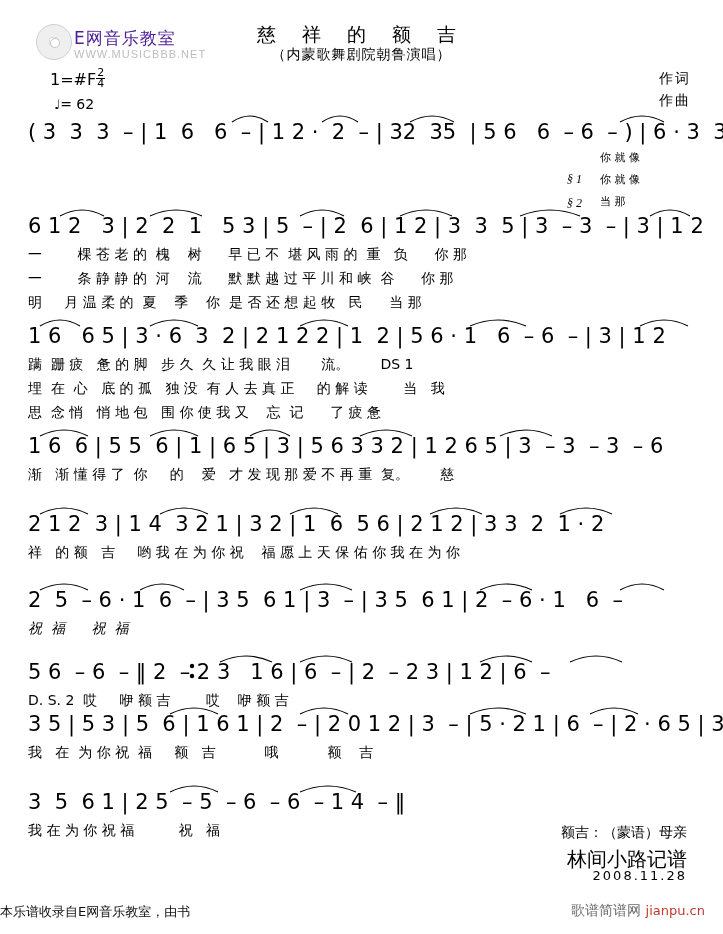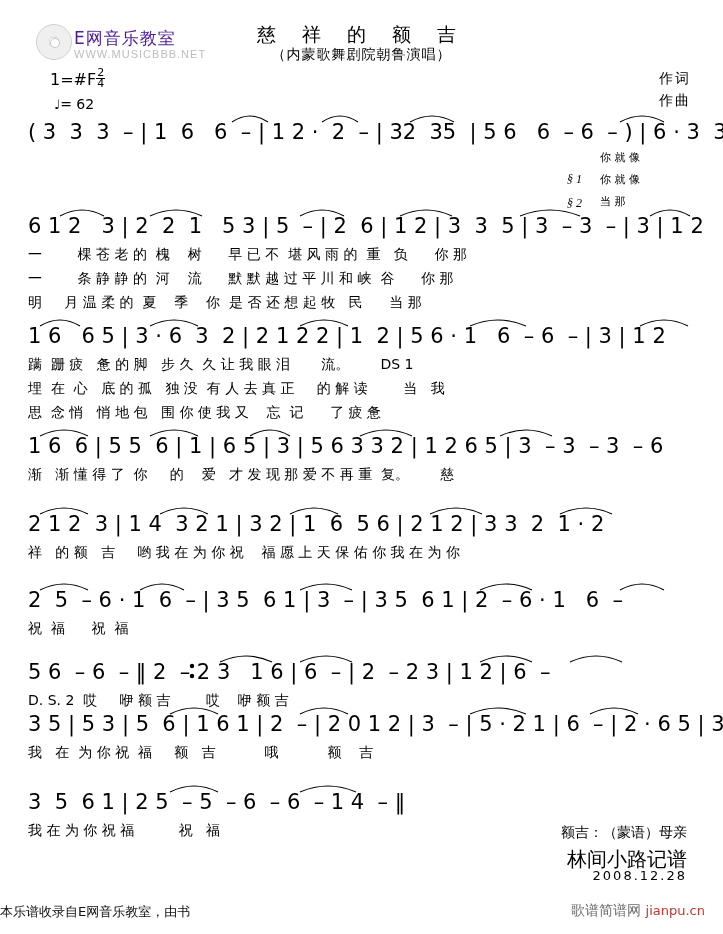--- a/index.html
+++ b/index.html
@@ -141,21 +141,21 @@
     <div class="lyric" style="top:32px;">渐   渐 懂 得 了  你     的    爱   才 发 现 那 爱 不 再 重  复。       慈</div>
   </div>
 
   <div class="row" style="top:512px;">
     <div class="notes">2 1 2  3 | 1 4  3 2 1 | 3 2 | 1  6  5 6 | 2 1 2 | 3 3  2  1 · 2</div>
     <div class="lyric" style="top:32px;">祥   的 额   吉     哟 我 在 为 你 祝    福 愿 上 天 保 佑 你 我 在 为 你</div>
   </div>
 
   <div class="row" style="top:588px;">
     <div class="notes">2  5  – 6 · 1  6  – | 3 5  6 1 | 3  – | 3 5  6 1 | 2  – 6 · 1   6  –</div>
-    <div class="lyric" style="top:32px;">祝  福      祝  福</div>
+    <div class="lyric" style="top:32px;font-style:italic;">祝  福      祝  福</div>
   </div>
 
   <div class="row" style="top:660px;">
     <div class="notes">5 6  – 6  – ‖ 2  – 2 3   1 6 | 6  – | 2  – 2 3 | 1 2 | 6  –</div>
     <div class="lyric" style="top:32px;">D. S. 2  哎     咿 额 吉        哎    咿 额 吉</div>
   </div>
 
   <div class="row" style="top:712px;">
     <div class="notes">3 5 | 5 3 | 5  6 | 1 6 1 | 2  – | 2 0 1 2 | 3  – | 5 · 2 1 | 6  – | 2 · 6 5 | 3  –</div>
     <div class="lyric" style="top:32px;">我   在  为 你 祝  福     额   吉           哦           额    吉</div>
@@ -220,20 +220,20 @@
     </g>
 
     <g fill="#000">
       <circle cx="192" cy="666" r="2.2"></circle>
       <circle cx="192" cy="676" r="2.2"></circle>
     </g>
   </svg>
 
   <div class="foot-note1">额吉：（蒙语）母亲</div>
   <div class="foot-note2">林间小路记谱</div>
-  <div class="foot-date">2008.12.28</div>
+  <div class="foot-date">2008.11.28</div>
   <div class="foot-src">本乐谱收录自E网音乐教室，由书</div>
   <div class="watermark">
     <span class="cn">歌谱简谱网</span>
     <span class="en">jianpu.cn</span>
   </div>
 
 </div>
 
 </body></html>

